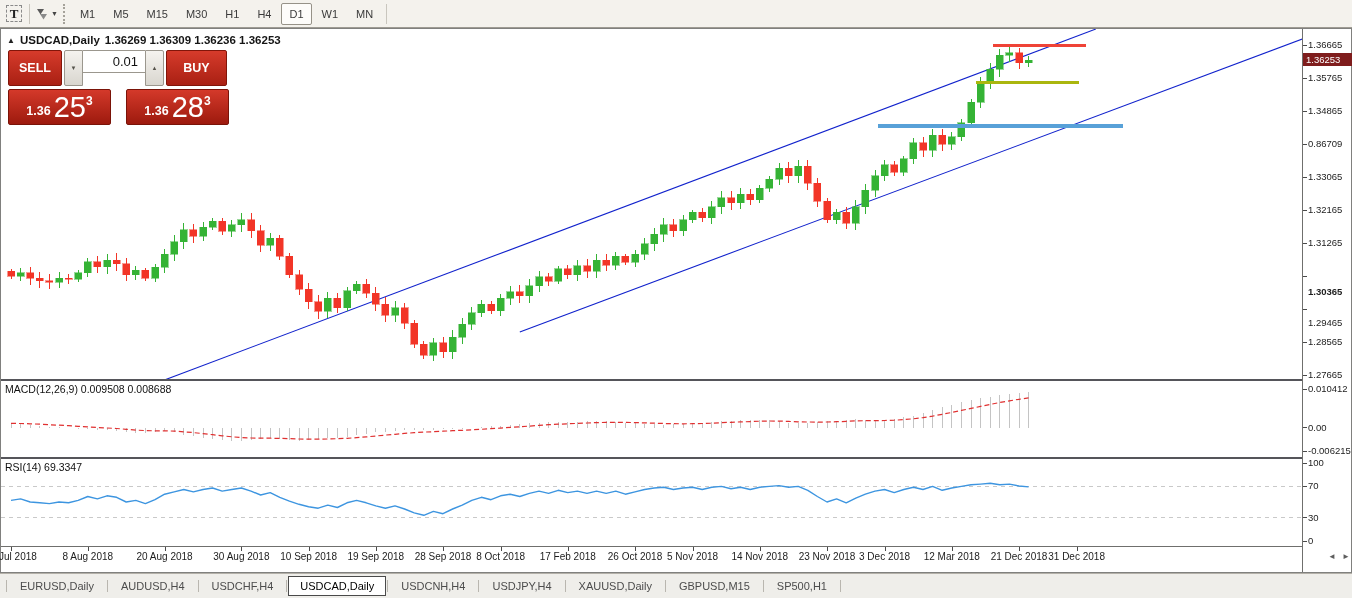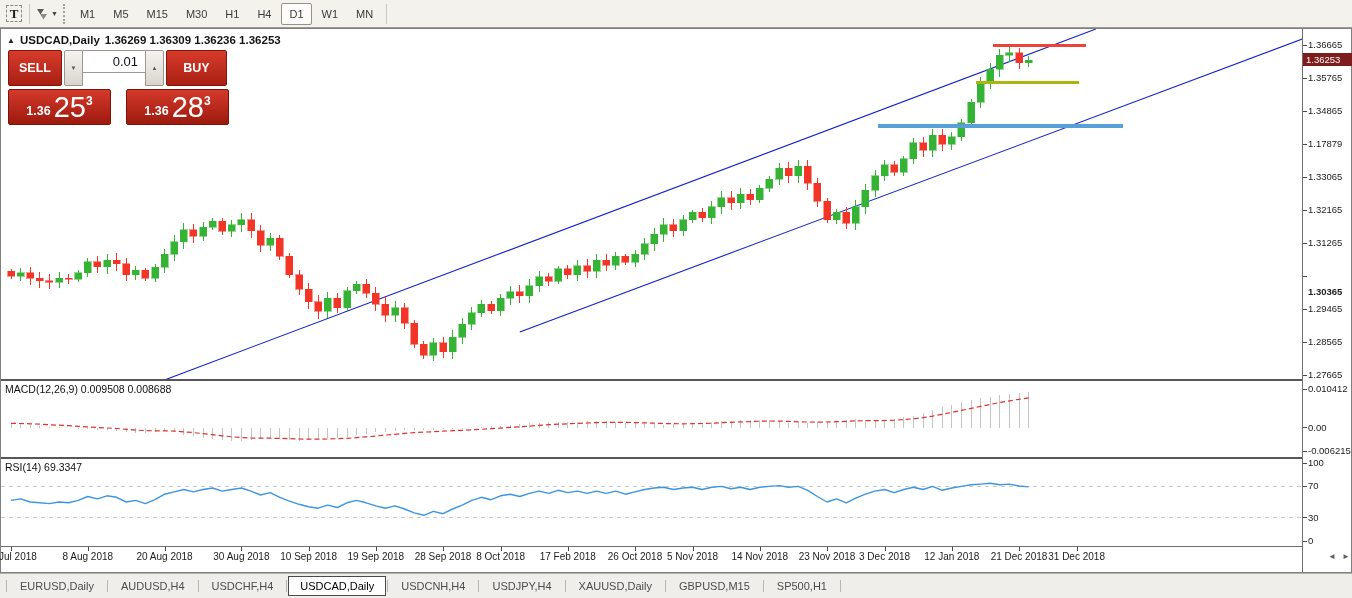--- a/index.html
+++ b/index.html
@@ -512,47 +512,47 @@
         <div class="date-label" style="left: 596px;">26 Oct 2018</div>
         <div class="date-tick" style="left: 691.6px;"></div>
         <div class="date-label" style="left: 653.6px;">5 Nov 2018</div>
         <div class="date-tick" style="left: 758.8px;"></div>
         <div class="date-label" style="left: 720.8px;">14 Nov 2018</div>
         <div class="date-tick" style="left: 826px;"></div>
         <div class="date-label" style="left: 788px;">23 Nov 2018</div>
         <div class="date-tick" style="left: 883.6px;"></div>
         <div class="date-label" style="left: 845.6px;">3 Dec 2018</div>
         <div class="date-tick" style="left: 950.8px;"></div>
-        <div class="date-label" style="left: 912.8px;">12 Jan 2018</div>
+        <div class="date-label" style="left: 912.8px;">12 Mar 2018</div>
         <div class="date-tick" style="left: 1018px;"></div>
         <div class="date-label" style="left: 980px;">21 Dec 2018</div>
         <div class="date-tick" style="left: 1075.6px;"></div>
         <div class="date-label" style="left: 1037.6px;">31 Dec 2018</div>
       </div>
 
     <div id="price-scale">
       <div id="cur-price-tag" style="top: 24.1067px;">1.36253</div>
     <div class="scale-tick" style="top: 15.5px;"></div>
         <div class="scale-label" style="top: 10px;">1.36665</div>
         <div class="scale-tick" style="top: 48.5px;"></div>
         <div class="scale-label" style="top: 43px;">1.35765</div>
         <div class="scale-tick" style="top: 81.5px;"></div>
         <div class="scale-label" style="top: 76px;">1.34865</div>
         <div class="scale-tick" style="top: 114.5px;"></div>
-        <div class="scale-label" style="top: 109px;">1.17879</div>
+        <div class="scale-label" style="top: 109px;">0.86709</div>
         <div class="scale-tick" style="top: 147.5px;"></div>
         <div class="scale-label" style="top: 142px;">1.33065</div>
         <div class="scale-tick" style="top: 180.5px;"></div>
         <div class="scale-label" style="top: 175px;">1.32165</div>
         <div class="scale-tick" style="top: 213.5px;"></div>
         <div class="scale-label" style="top: 208px;">1.31265</div>
         <div class="scale-tick" style="top: 246.5px;"></div>
         <div class="scale-label" style="top: 257px; font-weight: bold;">1.30365</div>
         <div class="scale-tick" style="top: 279.5px;"></div>
-        <div class="scale-label" style="top: 274px;">1.29465</div>
+        <div class="scale-label" style="top: 288px;">1.29465</div>
         <div class="scale-tick" style="top: 312.5px;"></div>
         <div class="scale-label" style="top: 307px;">1.28565</div>
         <div class="scale-tick" style="top: 345.5px;"></div>
         <div class="scale-label" style="top: 340px;">1.27665</div>
         <div class="scale-tick" style="top: 359.5px;"></div>
         <div class="scale-label" style="top: 354px;">0.010412</div>
         <div class="scale-tick" style="top: 398.325px;"></div>
         <div class="scale-label" style="top: 392.825px;">0.00</div>
         <div class="scale-tick" style="top: 421.5px;"></div>
         <div class="scale-label" style="top: 416px;">-0.006215</div>

